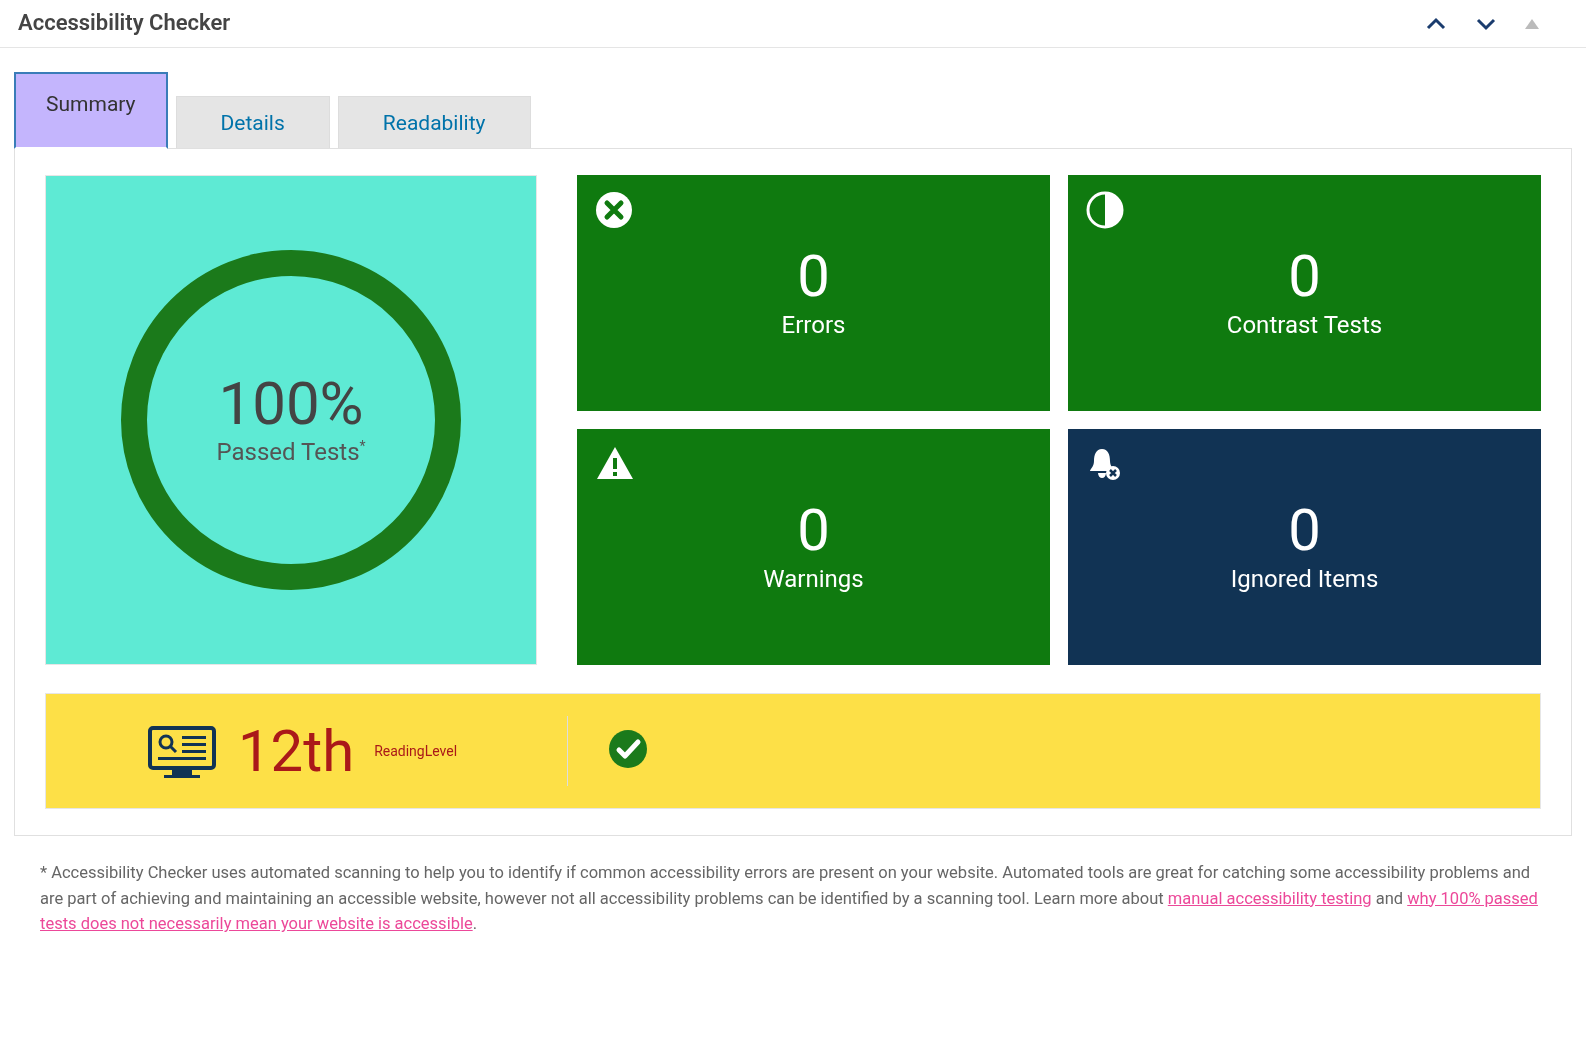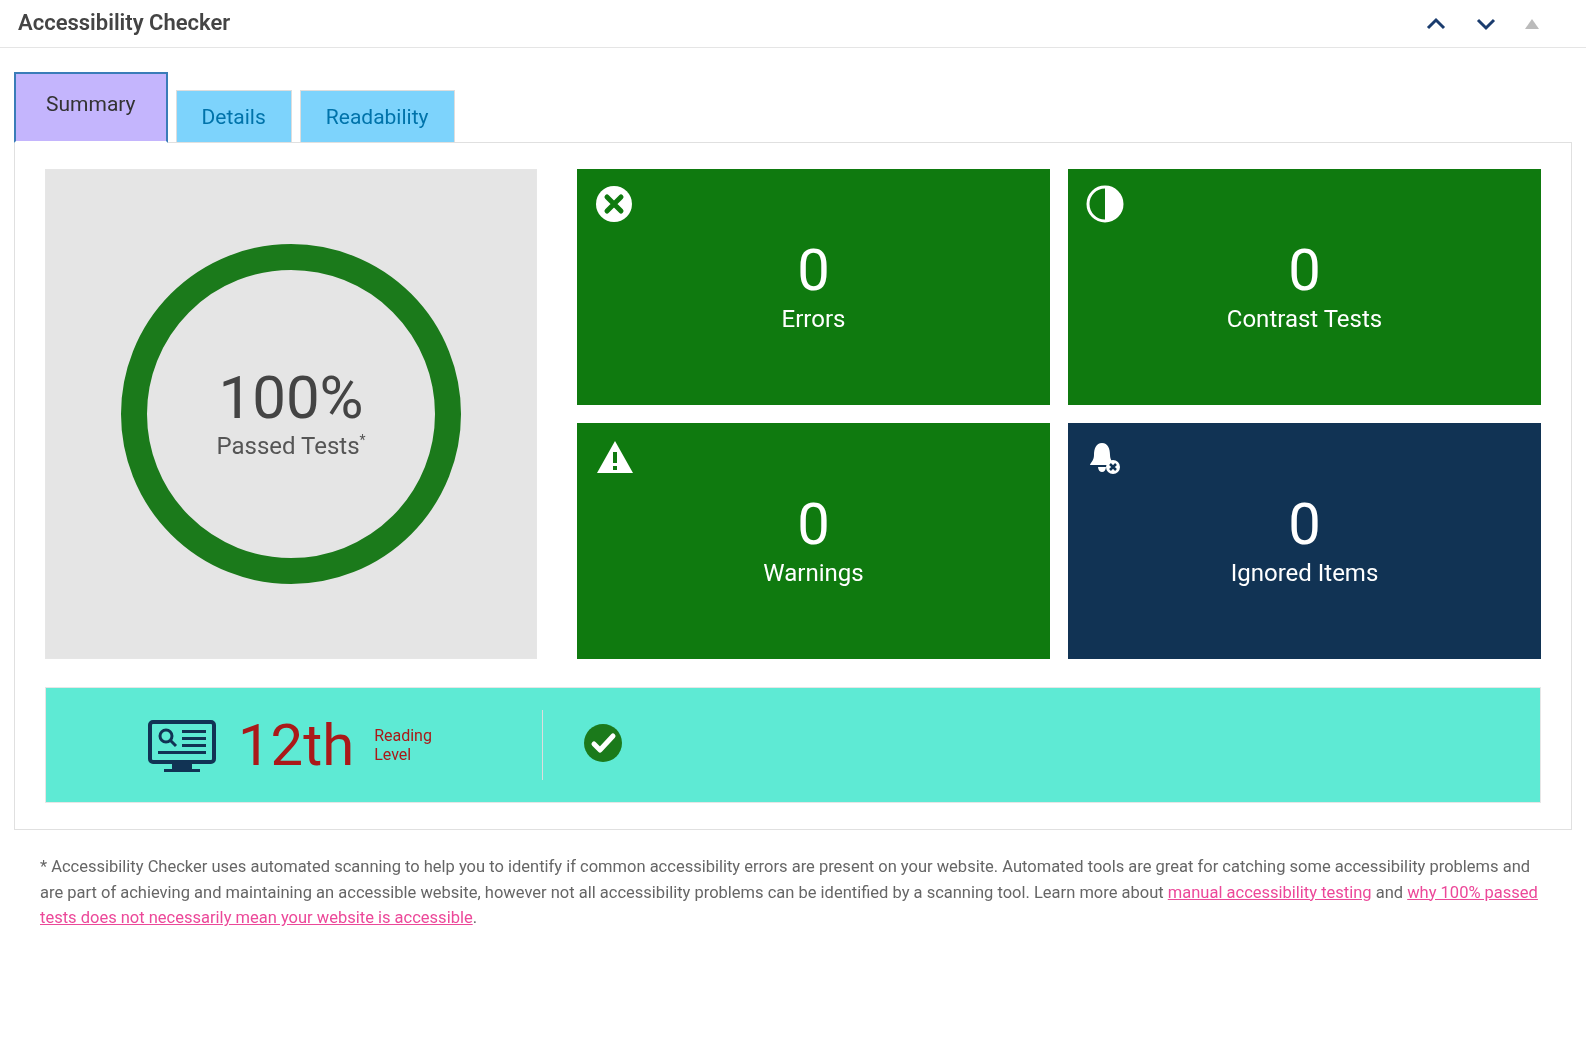--- a/index.html
+++ b/index.html
@@ -29,28 +29,28 @@
   border-left: 7px solid transparent;
   border-right: 7px solid transparent;
   border-bottom: 10px solid #bbb;
   cursor: pointer;
 }
 .tabs {
   display: flex;
   padding: 24px 0 0 14px;
 }
 .tab {
-  padding: 14px 25px;
+  padding: 14px 44px;
   font-size: 21px;
   cursor: pointer;
-  background: #7dd3fc;
+  background: #e5e5e5;
   color: #0073aa;
   border: 1px solid #ddd;
   margin-right: 8px;
-  margin-top: 18px;
+  margin-top: 24px;
 }
 .tab.active {
   background: #c4b5fd;
   color: #333;
   border: 2px solid #3a7cb8;
   border-bottom: 2px solid #fff;
   margin-top: 0;
   padding: 18px 30px 20px 30px;
   position: relative;
   z-index: 2;
@@ -64,21 +64,21 @@
 .content {
   border: 1px solid #e0e0e0;
   margin: -1px 14px 0 14px;
   padding: 26px 30px;
   position: relative;
 }
 .top-row { display: flex; gap: 40px; }
 .passed-card {
   width: 492px;
   height: 490px;
-  background: #e5e5e5;
+  background: #5eead4;
   border: 1px solid #e6e6e6;
   display: flex;
   align-items: center;
   justify-content: center;
   position: relative;
 }
 .circle-wrap { position: relative; width: 340px; height: 340px; display:flex; align-items:center; justify-content:center; }
 .ring {
   width: 340px; height: 340px;
   border-radius: 50%;
@@ -107,31 +107,31 @@
   padding: 20px;
 }
 .stat-green { background: #0f7a0f; }
 .stat-navy { background: #113354; }
 .stat-icon { position: absolute; top: 16px; left: 18px; }
 .stat-value { font-size: 58px; font-weight: 400; line-height: 1; }
 .stat-label { font-size: 24px; margin-top: 6px; }
 
 .bottom-bar {
   margin-top: 28px;
-  background: #5eead4;
+  background: #fde047;
   border: 1px solid #e6e6e6;
   display: flex;
   align-items: center;
   padding: 22px 40px;
   gap: 0;
 }
 .reading-block { display: flex; align-items: center; gap: 20px; padding-right: 70px; margin-left: 60px;}
 .reading-icon svg { display: block; }
 .reading-num { font-size: 58px; color: #aa1919; font-weight: 400; line-height: 1; }
-.reading-lines { display:flex; flex-direction:column; color:#aa1919; font-size:16px; line-height:1.2; }
+.reading-lines { display:flex; flex-direction:row; color:#aa1919; font-size:14px; line-height:1.2; }
 .divider { width:1px; height:70px; background:#ddd; margin: 0 40px; }
 .summary-check { display:flex; align-items:center; gap:18px; flex:1; }
 .summary-check-text { font-size: 23px; color:#555; }
 
 .footnote {
   margin: 24px 40px 12px 40px;
   font-size: 16.5px;
   color: #666;
   line-height: 1.55;
 }

